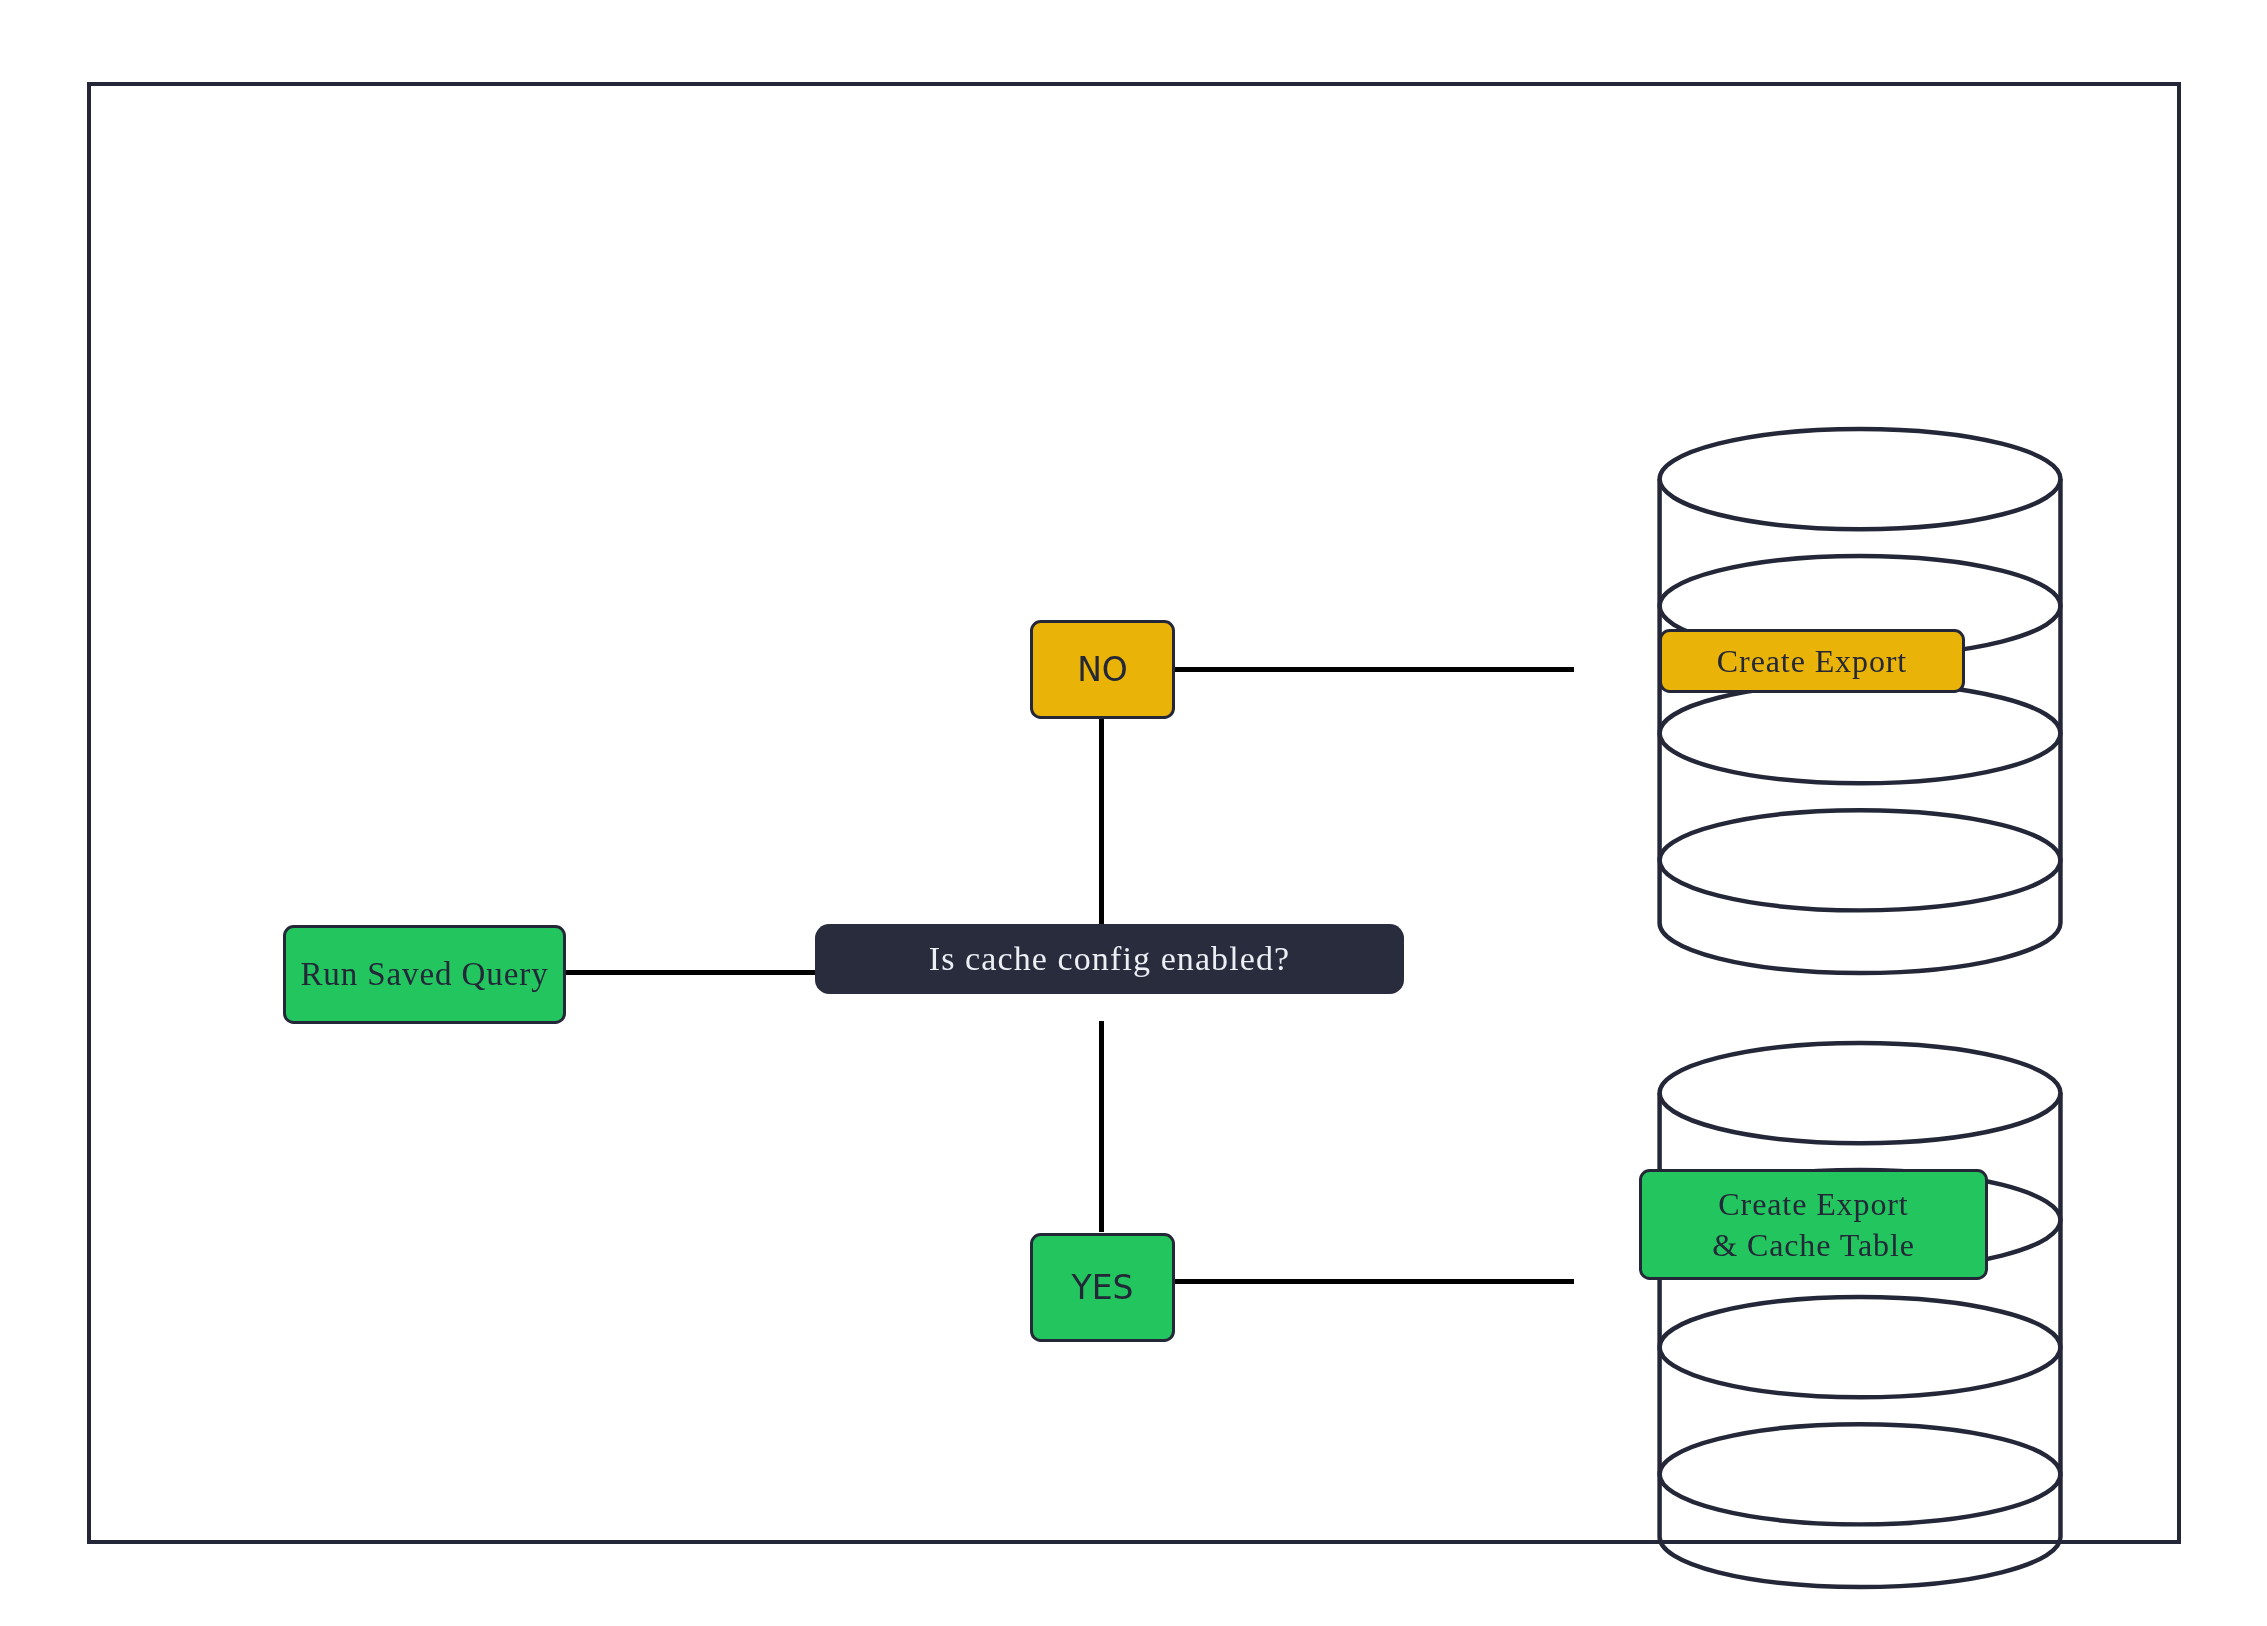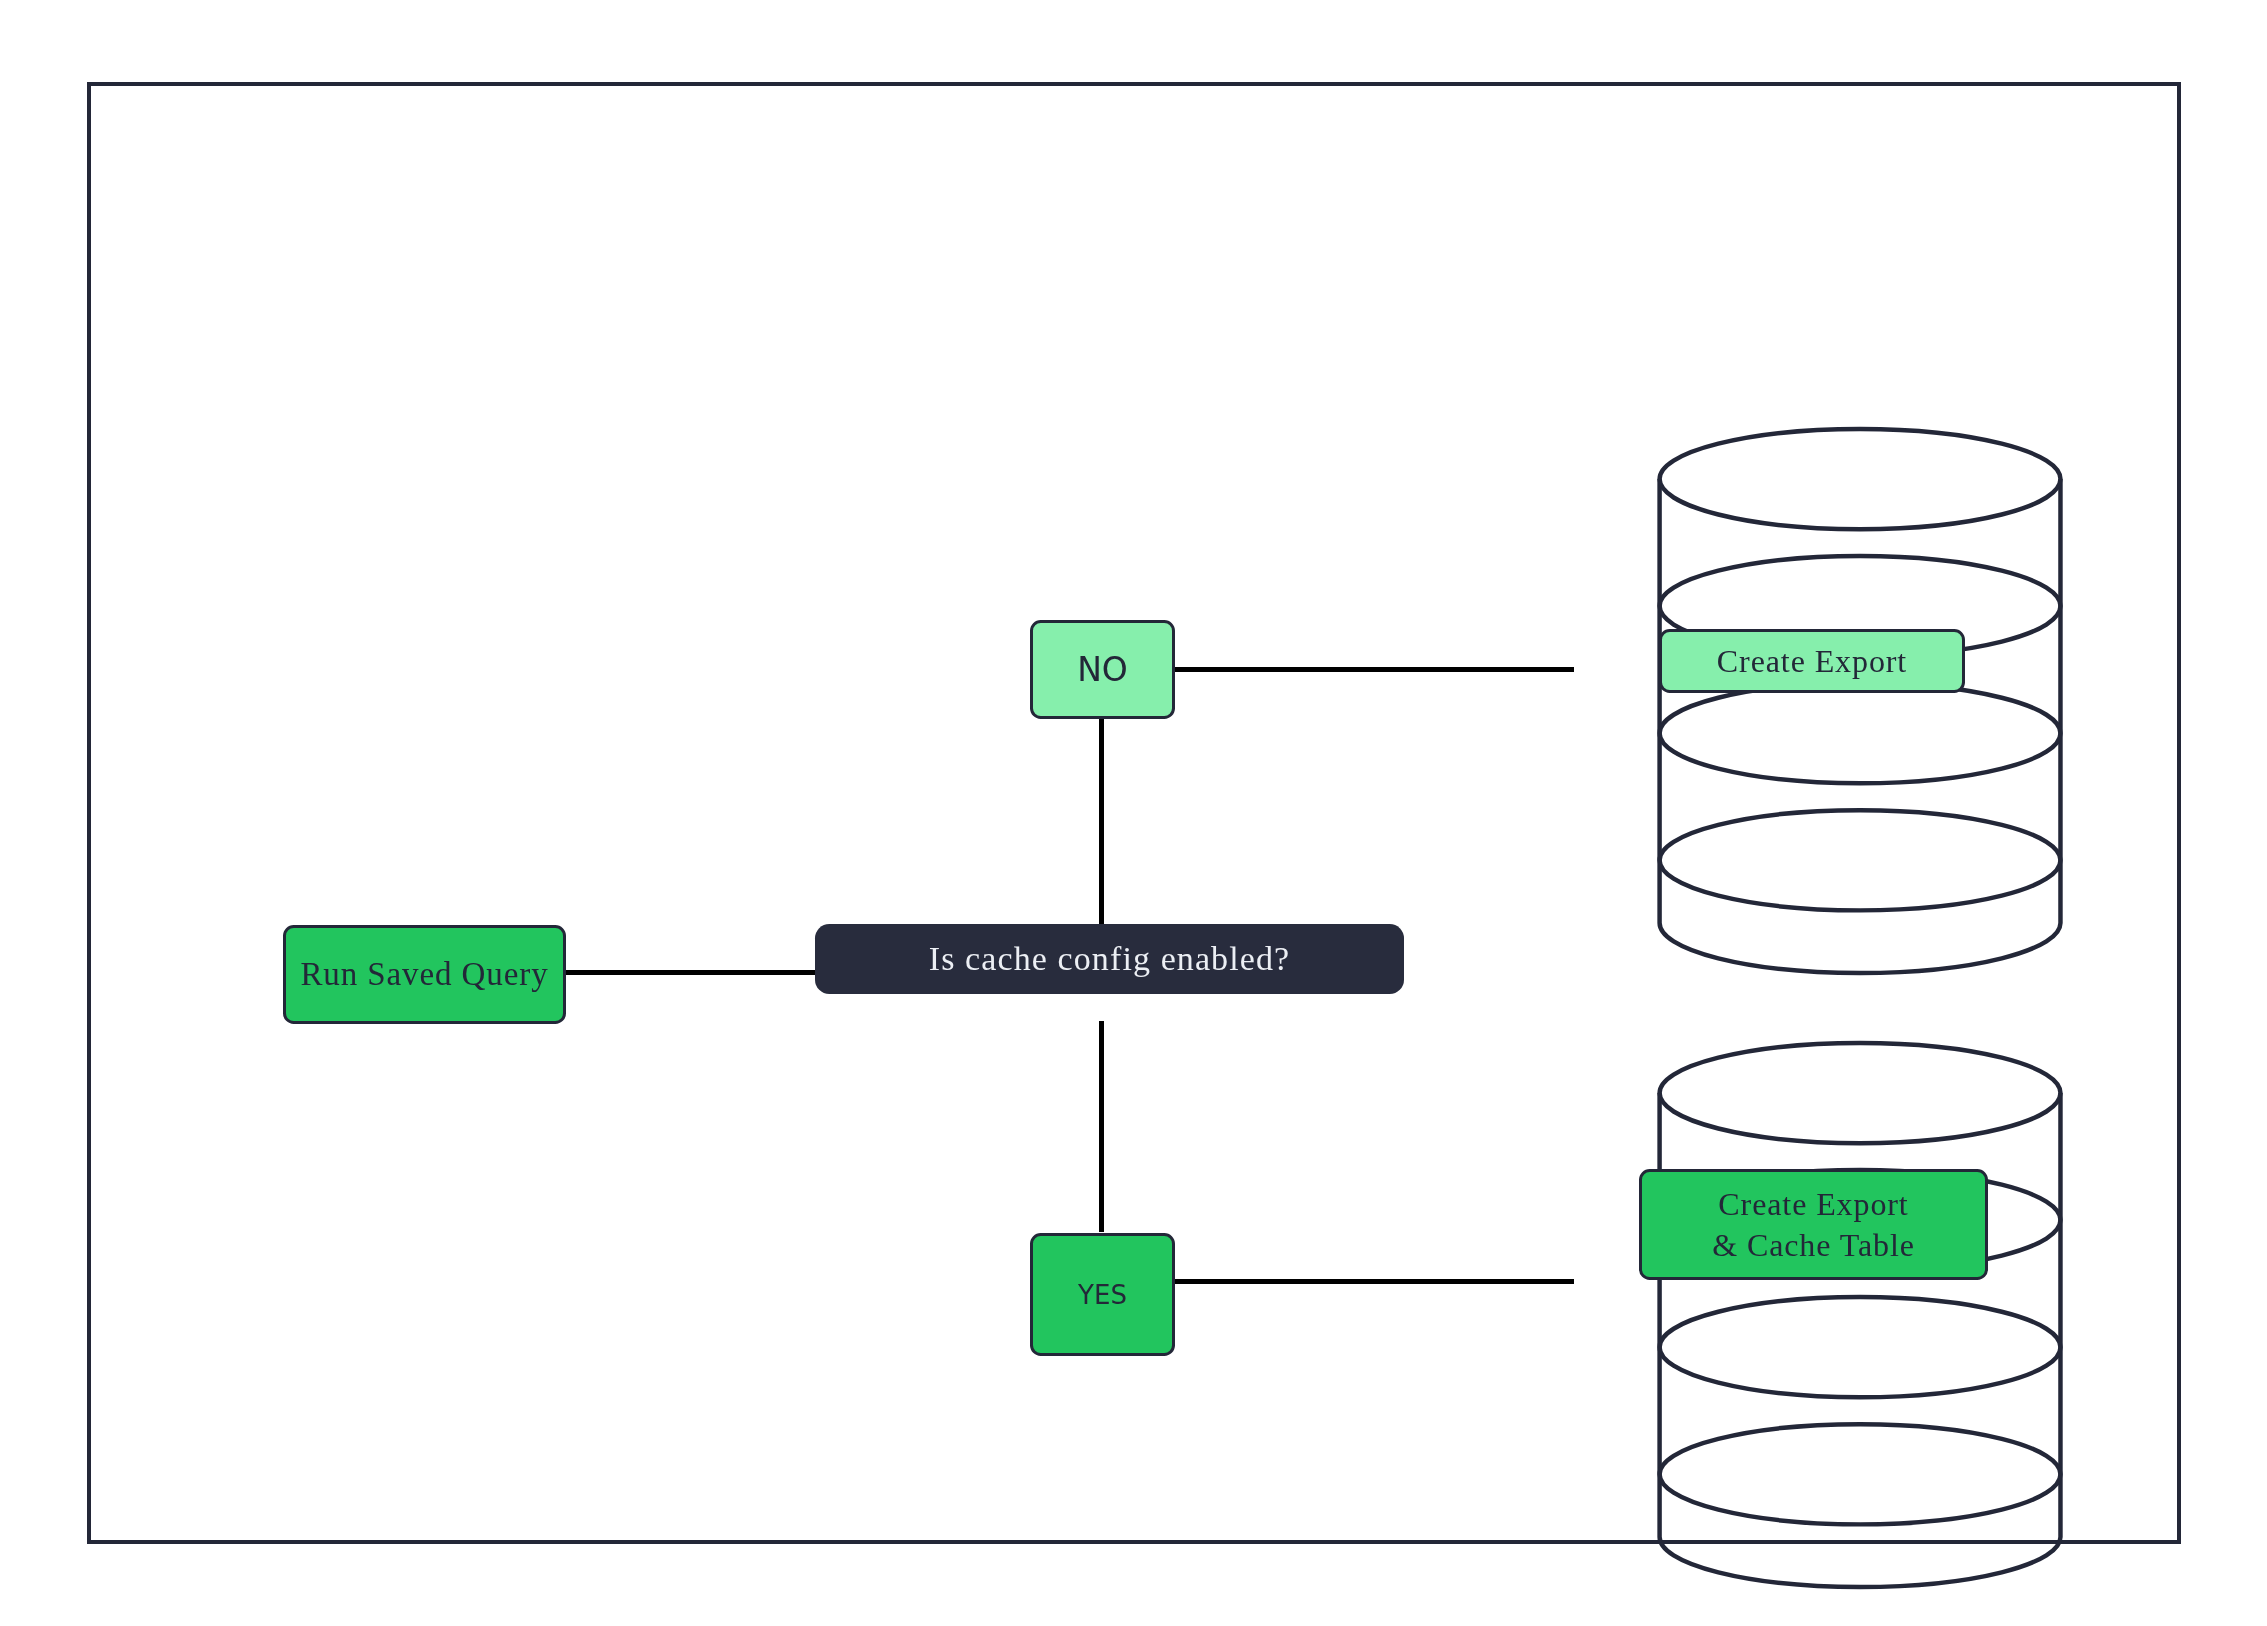--- a/index.html
+++ b/index.html
@@ -87,21 +87,21 @@
   }
 
   .node-dark {
     background: #282c3d;
     color: #eceff4;
     border: none;
     border-radius: 14.3px;
   }
 
   .node-white {
-    background: #86efac;
+    background: #eab308;
     color: #232738;
   }
 
   .label-sans {
     font-family: "DejaVu Sans", sans-serif;
     font-weight: 400;
   }
 
   #node-run-saved-query {
     left: 192px;
@@ -126,22 +126,22 @@
     top: 358px;
     width: 145px;
     height: 99px;
     font-size: 33px;
   }
 
   #node-yes {
     left: 939px;
     top: 971px;
     width: 145px;
-    height: 123px;
-    font-size: 26px;
+    height: 109px;
+    font-size: 33px;
   }
 
   #label-create-export {
     left: 1568px;
     top: 367px;
     width: 306px;
     height: 64px;
     font-size: 32px;
     letter-spacing: 0.9px;
     z-index: 6;

